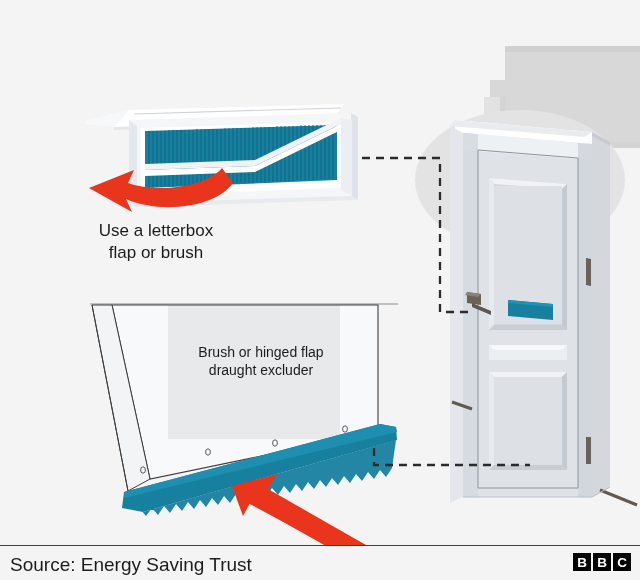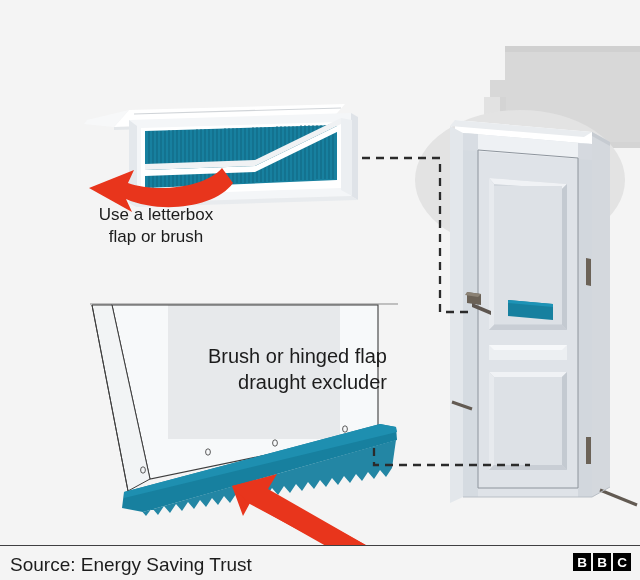--- a/index.html
+++ b/index.html
@@ -43,30 +43,29 @@
   .label {
     position: absolute;
     color: #1c1c1c;
     font-family: "Liberation Sans", sans-serif;
     text-align: center;
     line-height: 1.28;
     white-space: pre-line;
   }
   #label-letterbox {
     left: 40px;
-    top: 204px;
+    top: 220px;
     width: 232px;
     font-size: 17px;
   }
   #label-excluder {
     left: 135px;
     top: 344px;
     width: 252px;
-    font-size: 20px;
-    text-align: right;
+    font-size: 14px;
   }
   
   .footer-rule {
     position: absolute;
     left: 0;
     top: 545px;
     width: 640px;
     height: 1px;
     background: #3f3f42;
   }

